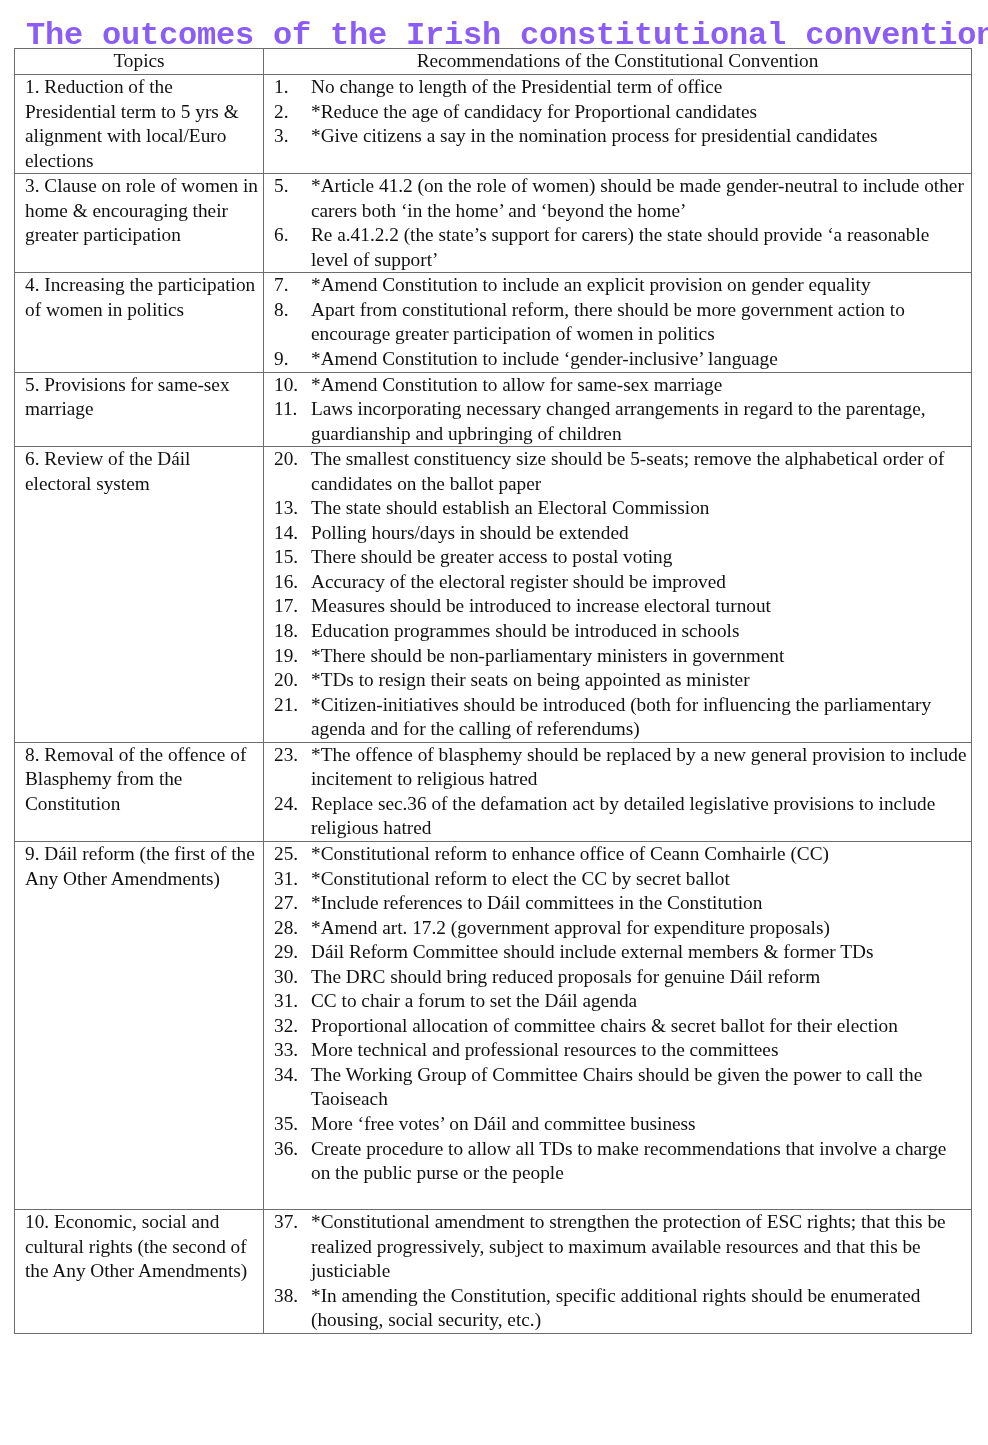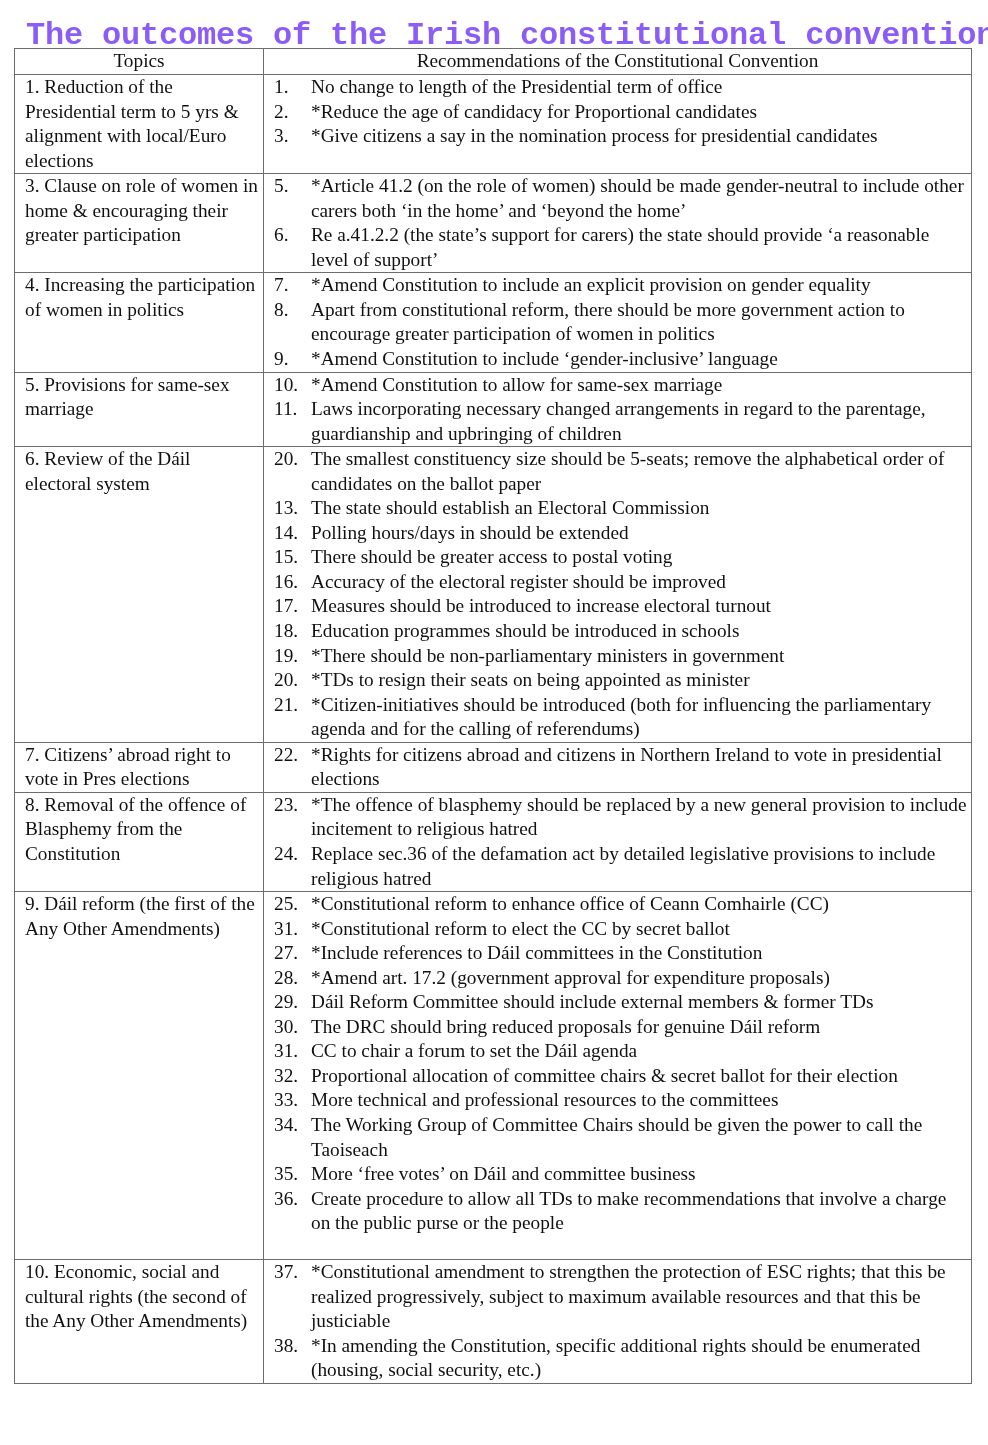--- a/index.html
+++ b/index.html
@@ -147,28 +147,20 @@
             <li><span class="num">15.</span><span class="txt">There should be greater access to postal voting</span></li>
             <li><span class="num">16.</span><span class="txt">Accuracy of the electoral register should be improved</span></li>
             <li><span class="num">17.</span><span class="txt">Measures should be introduced to increase electoral turnout</span></li>
             <li><span class="num">18.</span><span class="txt">Education programmes should be introduced in schools</span></li>
             <li><span class="num">19.</span><span class="txt">*There should be non-parliamentary ministers in government</span></li>
             <li><span class="num">20.</span><span class="txt">*TDs to resign their seats on being appointed as minister</span></li>
             <li><span class="num">21.</span><span class="txt">*Citizen-initiatives should be introduced (both for influencing the parliamentary agenda and for the calling of referendums)</span></li>
           </ol>
         </td>
       </tr>
-      <tr class="r7">
-        <td class="topic">7. Citizens’ abroad right to vote in Pres elections</td>
-        <td class="recs">
-          <ol class="rec-list">
-            <li><span class="num">22.</span><span class="txt">*Rights for citizens abroad and citizens in Northern Ireland to vote in presidential elections</span></li>
-          </ol>
-        </td>
-      </tr>
       <tr class="r8">
         <td class="topic">8. Removal of the offence of Blasphemy from the Constitution</td>
         <td class="recs">
           <ol class="rec-list">
             <li><span class="num">23.</span><span class="txt">*The offence of blasphemy should be replaced by a new general provision to include incitement to religious hatred</span></li>
             <li><span class="num">24.</span><span class="txt">Replace sec.36 of the defamation act by detailed legislative provisions to include religious hatred</span></li>
           </ol>
         </td>
       </tr>
       <tr class="r9">

